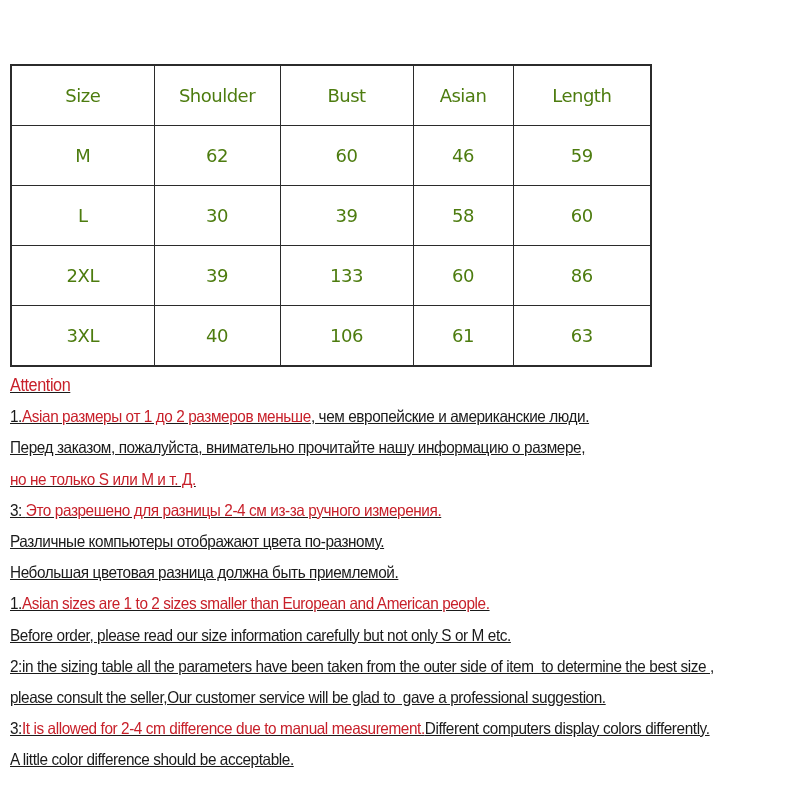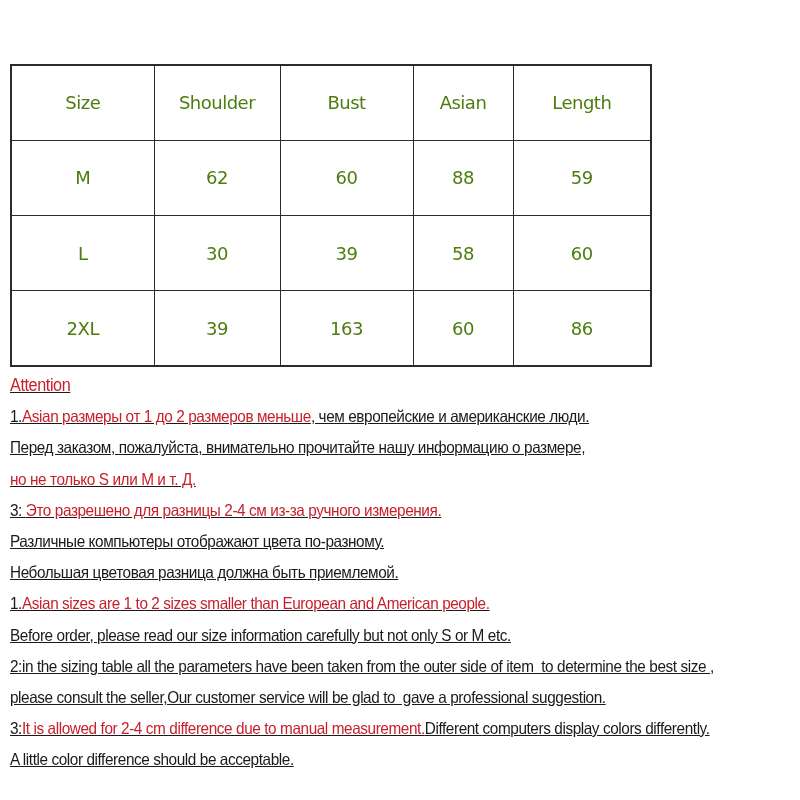--- a/index.html
+++ b/index.html
@@ -83,36 +83,43 @@
     <td>Size</td>
     <td>Shoulder</td>
     <td>Bust</td>
     <td>Asian</td>
     <td>Length</td>
   </tr>
   <tr>
     <td>M</td>
     <td>62</td>
     <td>60</td>
-    <td>88</td>
+    <td>46</td>
     <td>59</td>
   </tr>
   <tr>
     <td>L</td>
     <td>30</td>
     <td>39</td>
     <td>58</td>
     <td>60</td>
   </tr>
   <tr>
     <td>2XL</td>
     <td>39</td>
-    <td>163</td>
+    <td>133</td>
     <td>60</td>
     <td>86</td>
+  </tr>
+  <tr>
+    <td>3XL</td>
+    <td>40</td>
+    <td>106</td>
+    <td>61</td>
+    <td>63</td>
   </tr>
 </tbody>
   </table>
 
 <div class="notes">
   <div class="line attention red">Attention</div>
 
   <div class="line">
     <span class="dark">1.</span><span class="red">Asian размеры от 1 до 2 размеров меньше</span><span class="dark">, чем европейские и американские люди.</span>
   </div>

